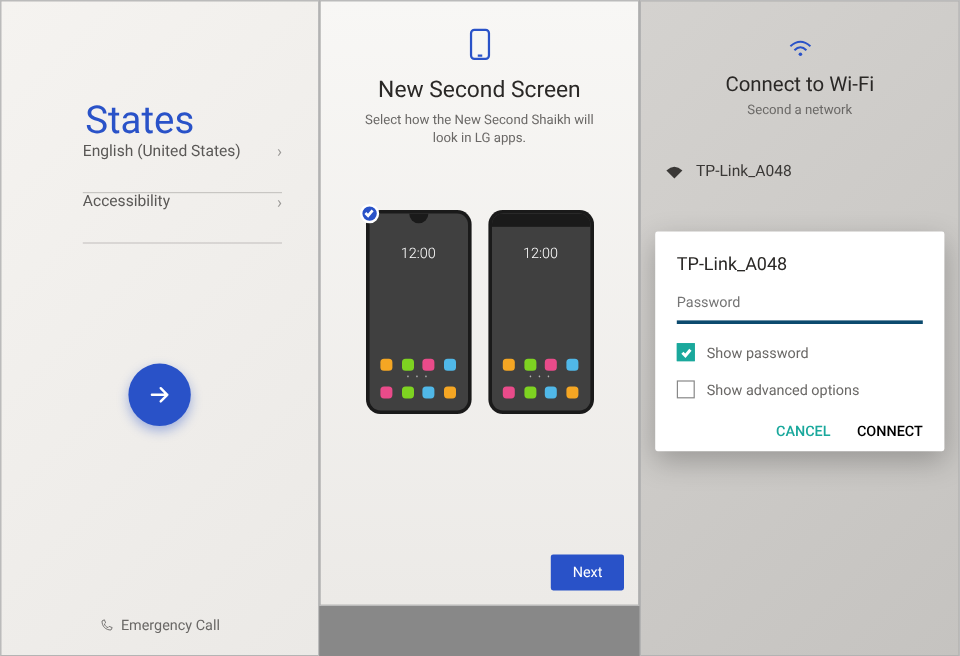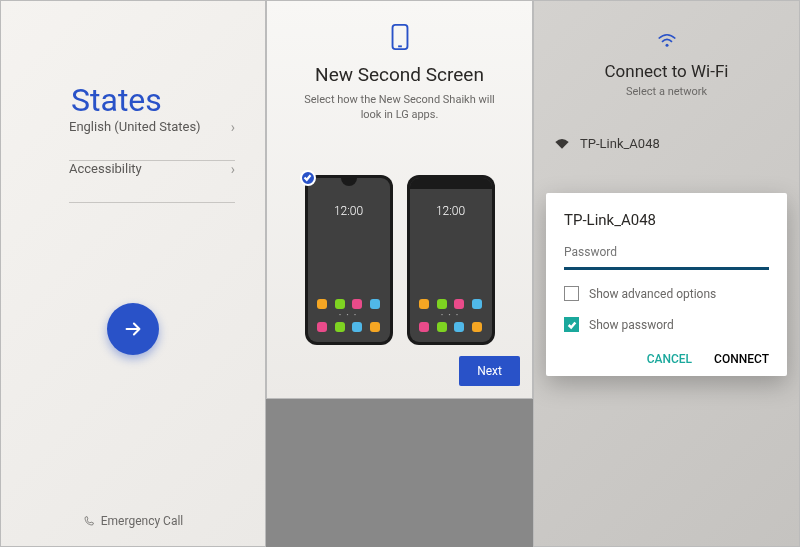--- a/index.html
+++ b/index.html
@@ -1,19 +1,19 @@
 <!DOCTYPE html>
 <html><head>
 <meta charset="utf-8">
 <style>
 *{margin:0;padding:0;box-sizing:border-box;font-family:-apple-system,BlinkMacSystemFont,"Segoe UI",Roboto,Arial,sans-serif}
 body{width:800px;height:547px;display:flex;background:#888;overflow:hidden}
 .panel{position:relative;border:1px solid #bbb;overflow:hidden}
 .panel1{width:266px;height:547px;background:linear-gradient(135deg,#f5f3f0 0%,#ebe9e6 100%)}
-.panel2{width:267px;height:399px;background:linear-gradient(180deg,#f8f7f5 0%,#eceae7 100%)}
+.panel2{width:267px;height:505px;background:linear-gradient(180deg,#f8f7f5 0%,#eceae7 100%)}
 .panel3{width:267px;height:547px;background:linear-gradient(135deg,#d4d2cf 0%,#c5c3c0 100%)}
 
 
 .p1-welcome{color:#2952c8;font-size:32px;font-weight:400;margin:80px 0 0 70px}
 .p1-row{display:flex;align-items:flex-start;justify-content:space-between;margin:0 30px 0 68px;height:42px;border-bottom:1px solid #c8c6c3;color:#5a5856;font-size:13px}
 .p1-row:first-of-type{margin-top:60px}
 .p1-chevron{color:#9a9896;font-size:14px}
 .p1-arrow-btn{width:52px;height:52px;border-radius:50%;background:#2952c8;display:flex;align-items:center;justify-content:center;margin:100px auto 0;box-shadow:0 4px 10px rgba(41,82,200,.4)}
 .p1-arrow-btn svg{width:22px;height:22px;fill:#fff}
 .p1-emergency{position:absolute;bottom:18px;left:0;right:0;text-align:center;color:#6a6866;font-size:12px;display:flex;align-items:center;justify-content:center;gap:6px}
@@ -144,42 +144,42 @@
   <button class="p2-next">Next</button>
 </div>
 
 <div class="panel panel3">
   <svg class="p3-wifi-icon" viewBox="0 0 24 18">
       <path d="M2 6 Q12 -3 22 6" fill="none" stroke="#2952c8" stroke-width="2"></path>
       <path d="M6 10 Q12 4 18 10" fill="none" stroke="#2952c8" stroke-width="2"></path>
       <circle cx="12" cy="14" r="1.8" fill="#2952c8"></circle>
     </svg>
   <div class="p3-title">Connect to Wi-Fi</div>
-  <div class="p3-sub">Select a network</div>
+  <div class="p3-sub">Second a network</div>
 
   <div class="p3-net">
     <svg viewBox="0 0 24 18">
         <path d="M2 6 Q12 -3 22 6 L12 16 Z" fill="#3a3836"></path>
       </svg>
     <span>TP-Link_A048</span>
   </div>
 
   <div class="p3-dialog">
     <div class="p3-d-title">TP-Link_A048</div>
     <input class="p3-d-input" placeholder="Password" style="">
     <div class="p3-check-row">
-      <span class="p3-checkbox"></span>
-      <span>Show advanced options</span>
-    </div>
-    <div class="p3-check-row">
       <span class="p3-checkbox checked">
           <svg viewBox="0 0 12 12">
             <path d="M2 6l3 3 5-6"></path>
           </svg>
         </span>
       <span>Show password</span>
+    </div>
+    <div class="p3-check-row">
+      <span class="p3-checkbox"></span>
+      <span>Show advanced options</span>
     </div>
     <div class="p3-actions">
       <span class="p3-cancel">CANCEL</span>
       <span class="p3-connect">CONNECT</span>
     </div>
   </div>
 </div>
 
 </body></html>

